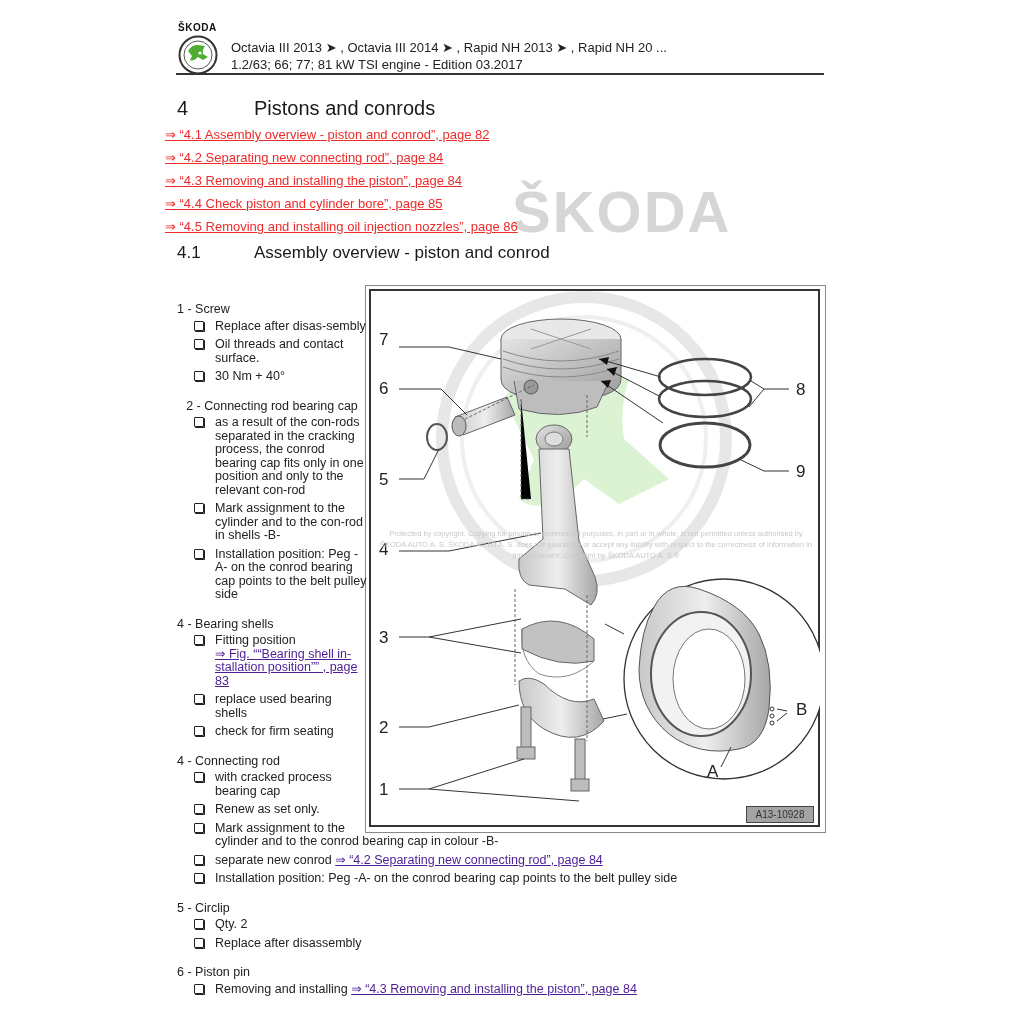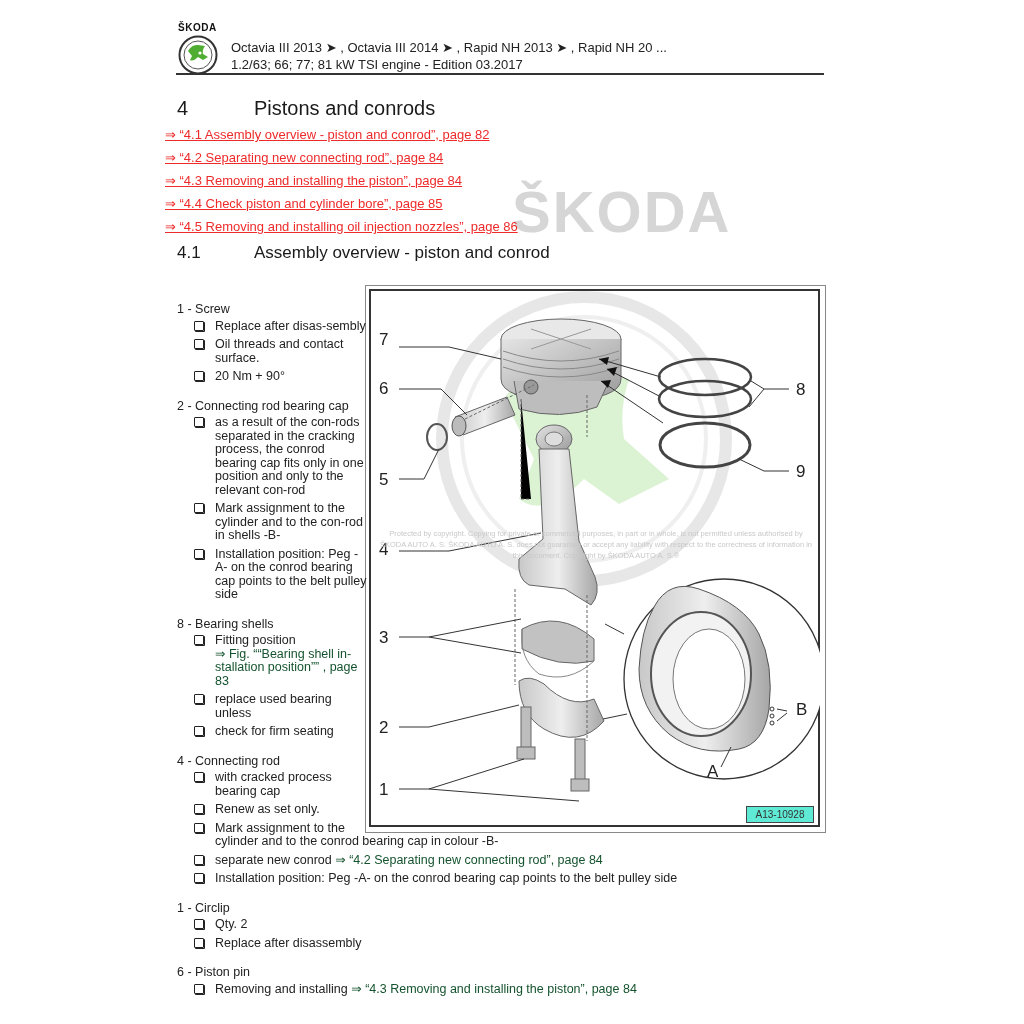--- a/index.html
+++ b/index.html
@@ -24,29 +24,29 @@
 
   
   .wm-word { left:512px; top:178px; font-size:58px; font-weight:bold; color:#d6d6d6; letter-spacing:2px; z-index:0; }
 
   
   .items { left:177px; top:287px; width:190px; font-size:12.5px; line-height:13.5px; color:#222; }
   .item-title { margin:16px 0 3px 0; }
   .item-group { margin-bottom:6px; }
   .bullet { position:relative; padding-left:38px; margin-bottom:5px; }
   .bullet .box { position:absolute; left:17px; top:1px; width:8px; height:8px; border:1.3px solid #222; border-radius:1px; box-shadow:1px 1px 0 #222; }
-  .link { color:#14532d; }
+  .link { color:#4c1d95; text-decoration:underline; }
   .wide { width:600px; }
 
   
   .fig-outer { left:365px; top:285px; width:459px; height:546px; border:1px solid #888; }
   .fig-inner { left:369px; top:289px; width:451px; height:538px; border:2px solid #333; box-sizing:border-box; }
   .fig-svg { left:369px; top:289px; width:451px; height:538px; }
   .callout { font-size:17px; color:#222; }
-  .fig-id { left:746px; top:806px; width:66px; height:15px; border:1px solid #444; font-size:10px; text-align:center; line-height:15px; color:#333; background:#5eead4; }
+  .fig-id { left:746px; top:806px; width:66px; height:15px; border:1px solid #444; font-size:10px; text-align:center; line-height:15px; color:#333; background:#a3a3a3; }
   .copyright { left:378px; top:528px; width:436px; font-size:7.5px; line-height:11px; color:#c9c9c9; text-align:center; }
 </style>
 </head>
 <body>
 
 <div class="abs brand-word">ŠKODA</div>
 <svg class="abs logo" viewBox="0 0 40 40">
   <circle cx="20" cy="20" r="18.5" fill="#fff" stroke="#333" stroke-width="2"></circle>
   <circle cx="20" cy="20" r="14" fill="#fff" stroke="#555" stroke-width="1"></circle>
   <path d="M10 16 Q14 9 20 10 L27 11 Q24 15 25 19 L30 22 L25 25 L20 22 Q15 27 12 25 L14 21 Z" fill="#4fae32"></path>
@@ -185,48 +185,48 @@
 <div class="abs callout" style="left:796px; top:700px;">B</div>
 
 <div class="abs copyright">Protected by copyright. Copying for private or commercial purposes, in part or in whole, is not permitted unless authorised by ŠKODA AUTO A. S. ŠKODA AUTO A. S. does not guarantee or accept any liability with respect to the correctness of information in this document. Copyright by ŠKODA AUTO A. S.®</div>
 <div class="abs fig-id">A13-10928</div>
 
 <div class="abs items">
   <div class="item-group">
     <div class="item-title">1 - Screw</div>
     <div class="bullet"><span class="box"></span><span>Replace after disas-sembly</span></div>
     <div class="bullet"><span class="box"></span><span>Oil threads and contact surface.</span></div>
-    <div class="bullet"><span class="box"></span><span>20 Nm + 90°</span></div>
-  </div>
-
-  <div class="item-group">
-    <div class="item-title" style="white-space:nowrap;">2 - Connecting rod bearing cap</div>
+    <div class="bullet"><span class="box"></span><span>30 Nm + 40°</span></div>
+  </div>
+
+  <div class="item-group">
+    <div class="item-title" style="white-space:nowrap;text-align:center;">2 - Connecting rod bearing cap</div>
     <div class="bullet"><span class="box"></span><span>as a result of the con-rods separated in the cracking process, the conrod bearing cap fits only in one position and only to the relevant con-rod</span></div>
     <div class="bullet"><span class="box"></span><span>Mark assignment to the cylinder and to the con-rod in shells -B-</span></div>
     <div class="bullet"><span class="box"></span><span>Installation position: Peg -A- on the conrod bearing cap points to the belt pulley side</span></div>
   </div>
 
   <div class="item-group">
-    <div class="item-title">8 - Bearing shells</div>
+    <div class="item-title">4 - Bearing shells</div>
     <div class="bullet"><span class="box"></span><span>Fitting position</span><br><a class="link">⇒ Fig. ““Bearing shell in-stallation position”” , page 83</a></div>
-    <div class="bullet"><span class="box"></span><span>replace used bearing unless</span></div>
+    <div class="bullet"><span class="box"></span><span>replace used bearing shells</span></div>
     <div class="bullet"><span class="box"></span><span>check for firm seating</span></div>
   </div>
 
   <div class="item-group">
     <div class="item-title">4 - Connecting rod</div>
     <div class="bullet"><span class="box"></span><span>with cracked process bearing cap</span></div>
     <div class="bullet"><span class="box"></span><span>Renew as set only.</span></div>
     <div class="bullet" style="width:560px;"><span class="box"></span><span style="display:inline-block;width:150px;">Mark assignment to the</span><br><span>cylinder and to the conrod bearing cap in colour -B-</span></div>
     <div class="bullet wide" style="white-space:nowrap;"><span class="box"></span><span>separate new conrod </span><a class="link">⇒ “4.2 Separating new connecting rod”, page 84</a></div>
     <div class="bullet wide" style="white-space:nowrap;"><span class="box"></span><span>Installation position: Peg -A- on the conrod bearing cap points to the belt pulley side</span></div>
   </div>
 
   <div class="item-group">
-    <div class="item-title">1 - Circlip</div>
+    <div class="item-title">5 - Circlip</div>
     <div class="bullet"><span class="box"></span><span>Qty. 2</span></div>
     <div class="bullet" style="white-space:nowrap;"><span class="box"></span><span>Replace after disassembly</span></div>
   </div>
 
   <div class="item-group">
     <div class="item-title">6 - Piston pin</div>
     <div class="bullet wide" style="white-space:nowrap;"><span class="box"></span><span>Removing and installing </span><a class="link">⇒ “4.3 Removing and installing the piston”, page 84</a></div>
   </div>
 </div>
 

